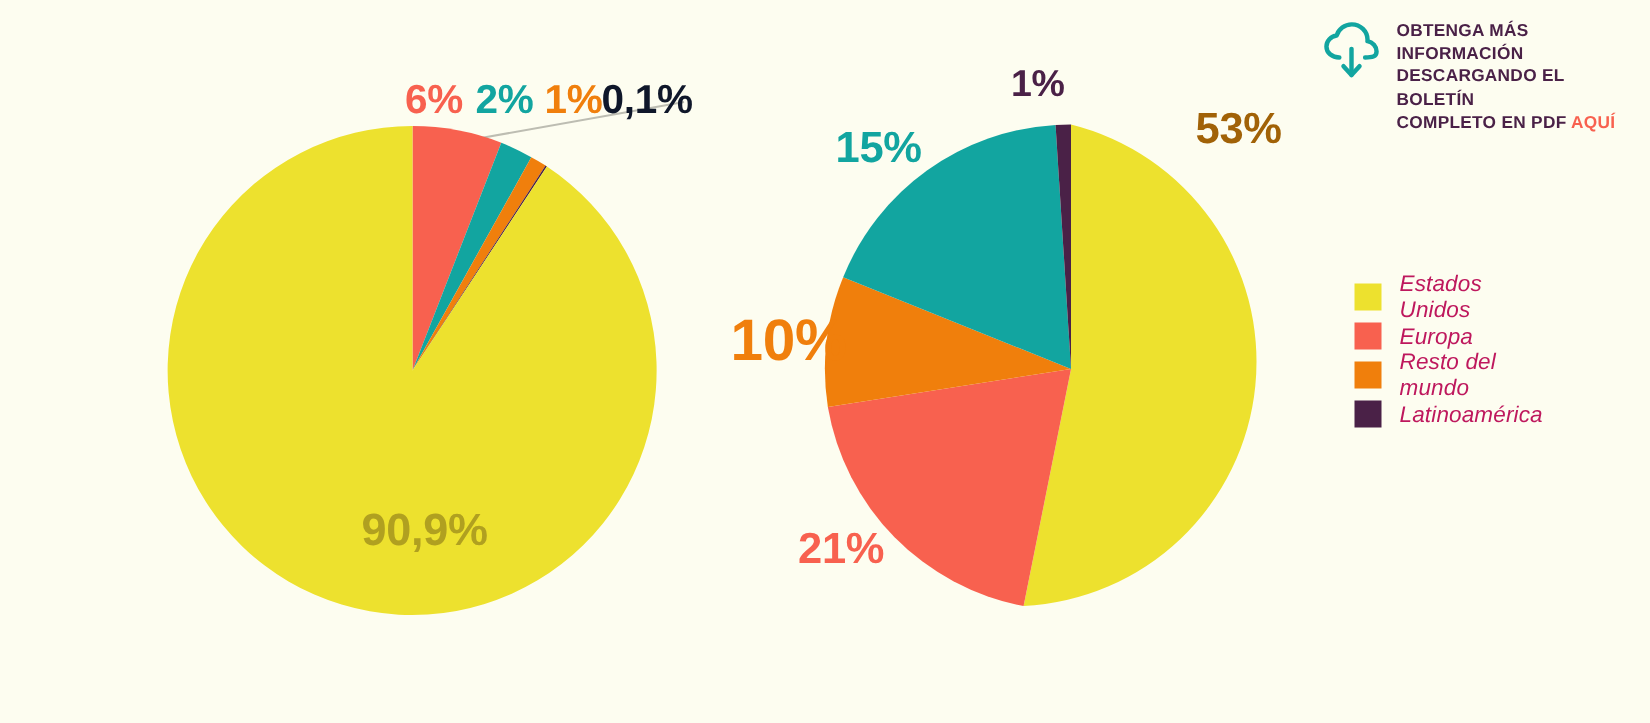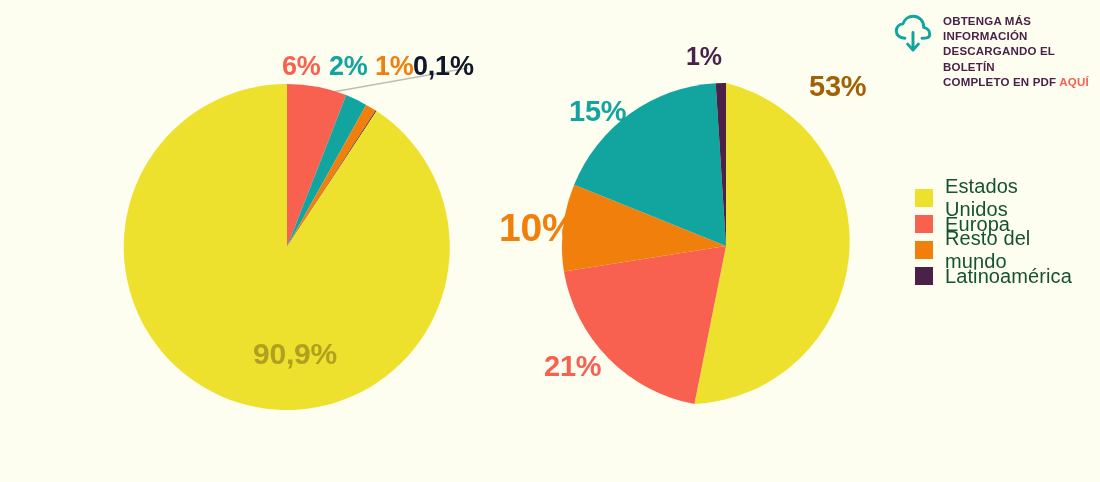--- a/index.html
+++ b/index.html
@@ -9,21 +9,21 @@
   body {
     width: 1100px;
     height: 482px;
     background: #FDFDF0;
     font-family: "Liberation Sans", sans-serif;
     overflow: hidden;
     position: relative;
   }
   .stage {
     position: absolute;
-    left: 16px; top: 0;
+    left: 4px; top: 0;
     width: 932px;
     height: 482px;
   }
 
   
   .download-callout {
     position: absolute;
     left: 876px;
     top: 12px;
     width: 215px;
@@ -89,21 +89,20 @@
   }
   #lbl-r-1 {
     left: 670px; top: 42px;
     font-size: 25px;
     color: #4A2147;
   }
   #lbl-r-15 {
     left: 553px; top: 83px;
     font-size: 29px;
     color: #12A5A0;
-    margin-top: 12px;
   }
   #lbl-r-10 {
     left: 483px; top: 206px;
     font-size: 39px;
     color: #F07F0C;
   }
   #lbl-r-21 {
     left: 528px; top: 350px;
     font-size: 29px;
     color: #F8614F;
@@ -120,23 +119,24 @@
     align-items: center;
     height: 26px;
     gap: 12px;
   }
   .legend-swatch {
     width: 18px;
     height: 18px;
     flex: 0 0 auto;
   }
   .legend-label {
-    font-size: 20px;
-    color: #14532d;
+    font-size: 15px;
+    color: #be185d;
     letter-spacing: 0.1px;
+    font-style: italic;
   }
 </style>
 </head>
 <body>
 
 <div class="stage">
 
   <div class="download-callout">
     <svg class="cloud-icon" viewBox="0 0 44 44">
       <path d="M13.5 26.5 C8.3 26.5 4.5 23.2 4.5 18.8 C4.5 14.9 7.6 11.7 11.6 11.2

